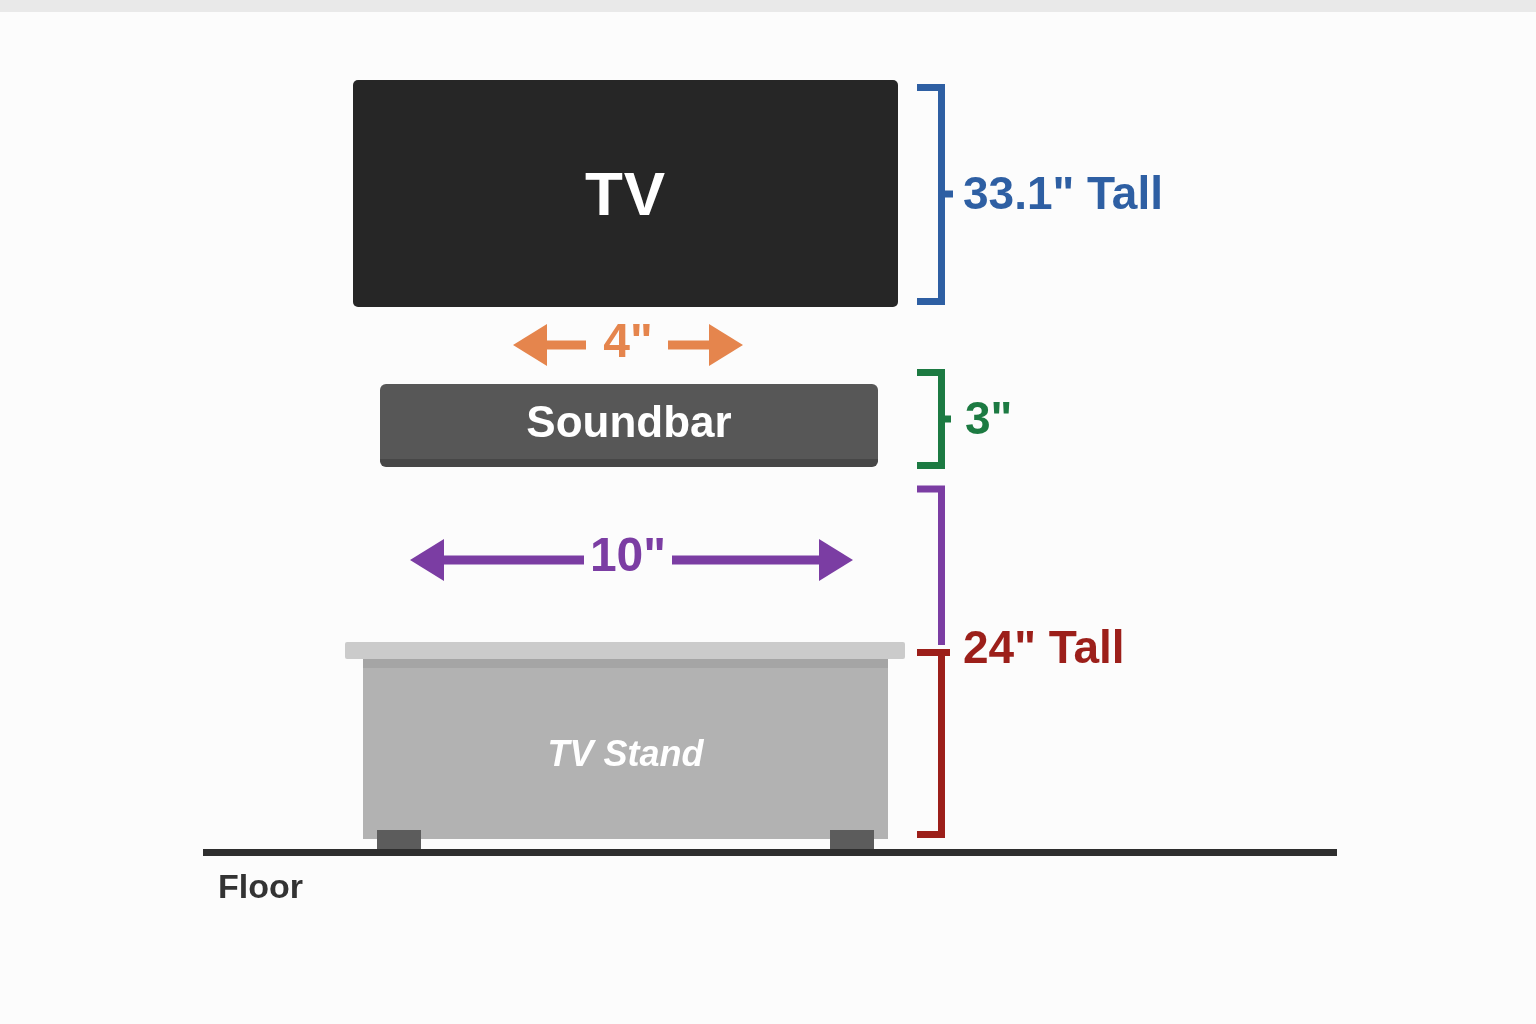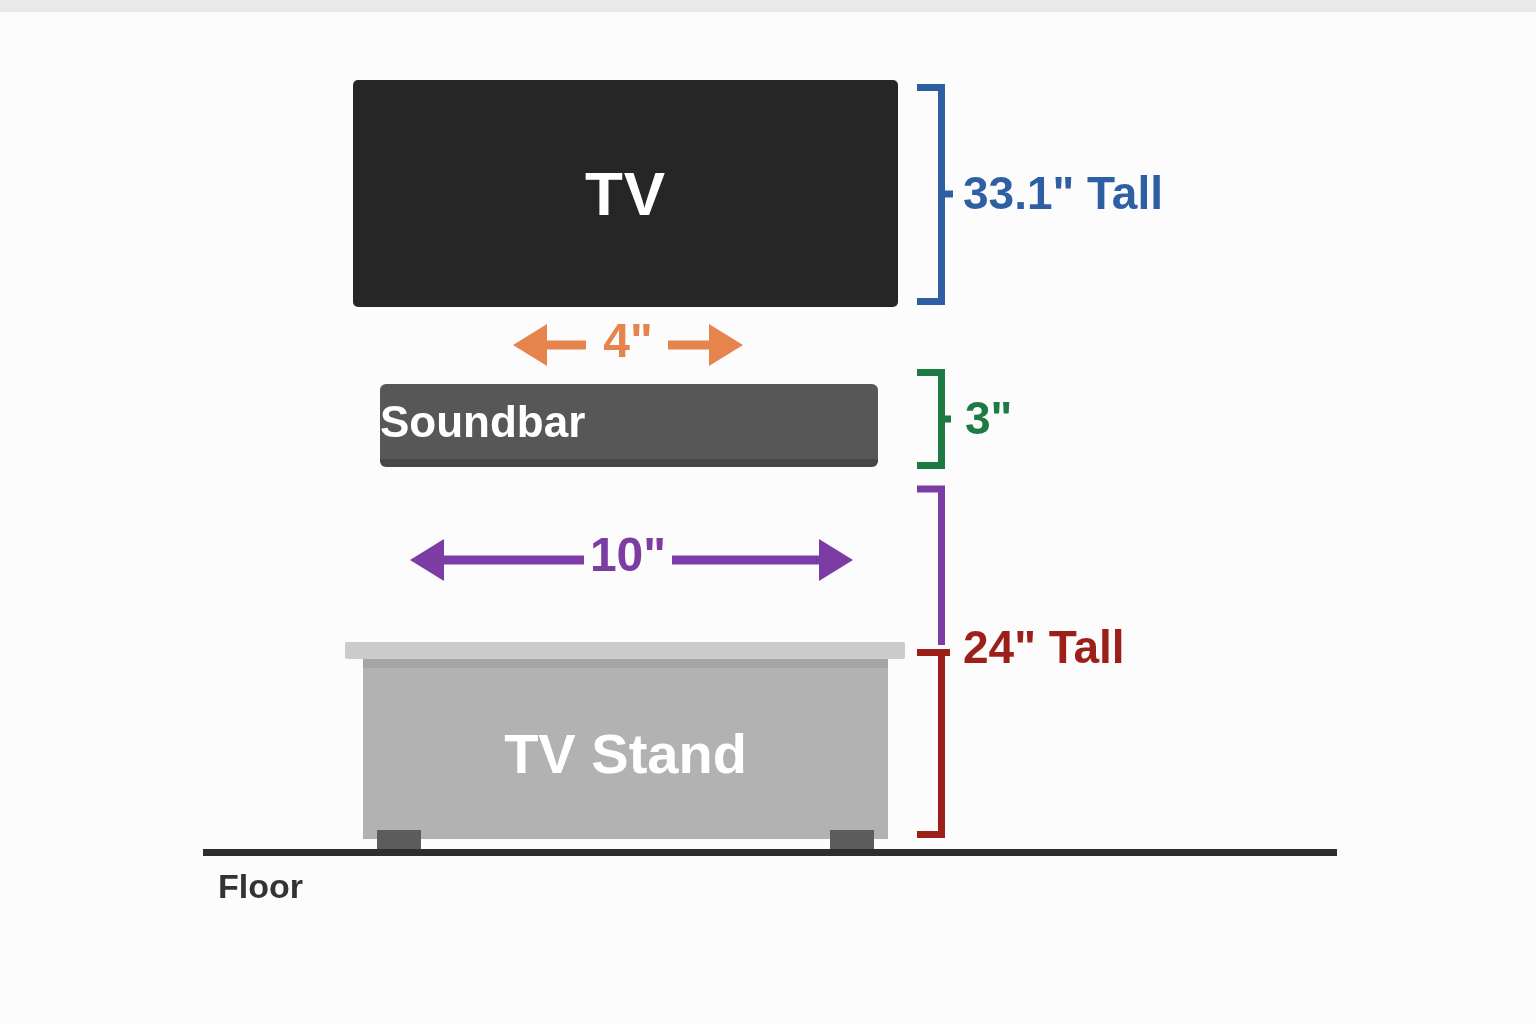--- a/index.html
+++ b/index.html
@@ -44,40 +44,40 @@
   }
   .tv-box .box-label{
     color:var(--box-text);
     font-size:62px; font-weight:bold; letter-spacing:1px;
   }
   .soundbar-box{
     left:380px; top:372px; width:498px; height:75px;
     background:var(--soundbar-fill);
     border-bottom:8px solid var(--soundbar-edge);
     border-radius:6px;
-    display:flex; align-items:center; justify-content:flex-start;
+    display:flex; align-items:center; justify-content:center;
   }
   .soundbar-box .box-label{
     color:var(--box-text);
     font-size:44px; font-weight:bold;
   }
   .stand-top{
     left:345px; top:630px; width:560px; height:17px;
     background:var(--stand-top-fill);
     border-radius:2px;
   }
   .stand-body{
     left:363px; top:647px; width:525px; height:171px;
     background:var(--stand-body-fill);
     border-top:9px solid var(--stand-body-band);
     display:flex; align-items:center; justify-content:center;
   }
   .stand-body .box-label{
     color:var(--box-text);
-    font-size:56px; font-weight:bold;
+    font-size:36px; font-weight:bold;font-style:italic;
   }
   .stand-foot{
     top:818px; width:44px; height:21px;
     background:var(--stand-foot-fill);
   }
   .stand-foot.left{left:377px;}
   .stand-foot.right{left:830px;}
 
   .floor-line{
     left:203px; top:837px; width:1134px; height:7px;

